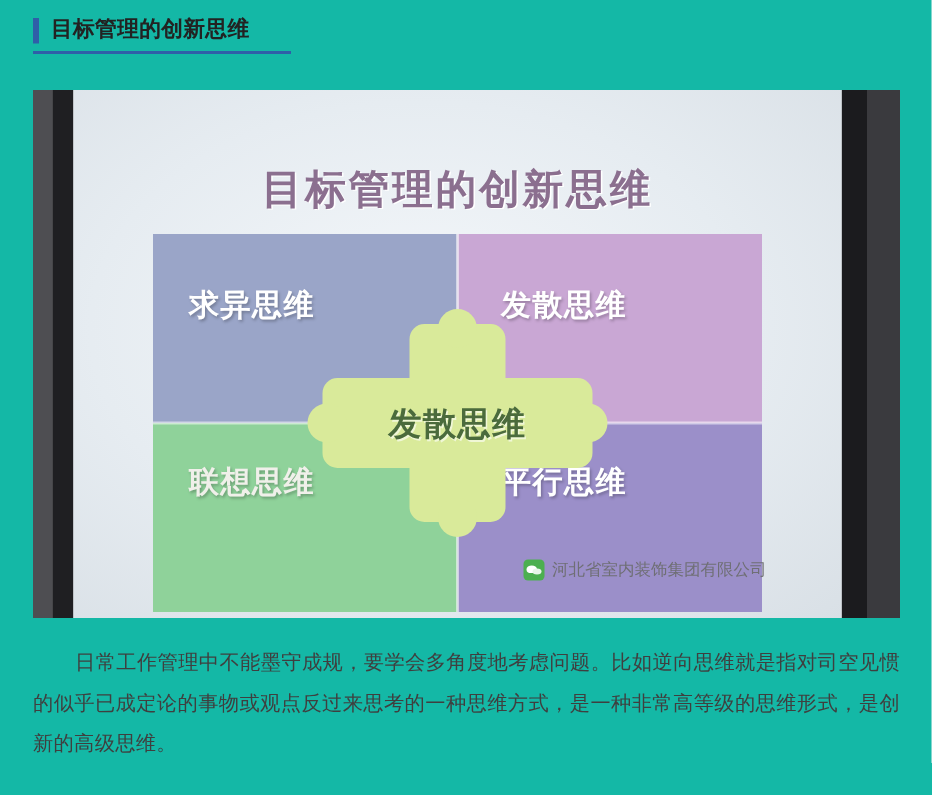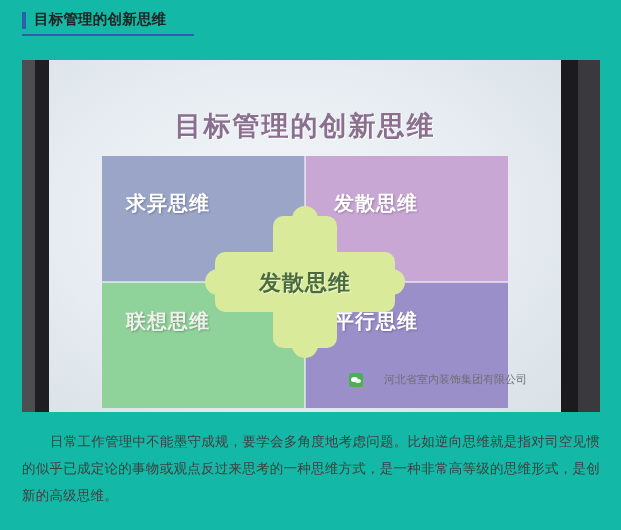--- a/index.html
+++ b/index.html
@@ -210,21 +210,21 @@
   .lbl-bl { left: 24px;  top: 152px; color: #f0f0ea; }
   .lbl-br { left: 232px; top: 152px; }
 
   
   .watermark {
     position: absolute;
     left: 300px;
     top: 312px;
     display: flex;
     align-items: center;
-    gap: 21px;
+    gap: 5px;
   }
   .wx-badge {
     width: 14px; height: 14px;
     border-radius: 3px;
     background: #4caf50;
     position: relative;
     flex: 0 0 auto;
   }
   .wx-badge::before {
     content: "";

